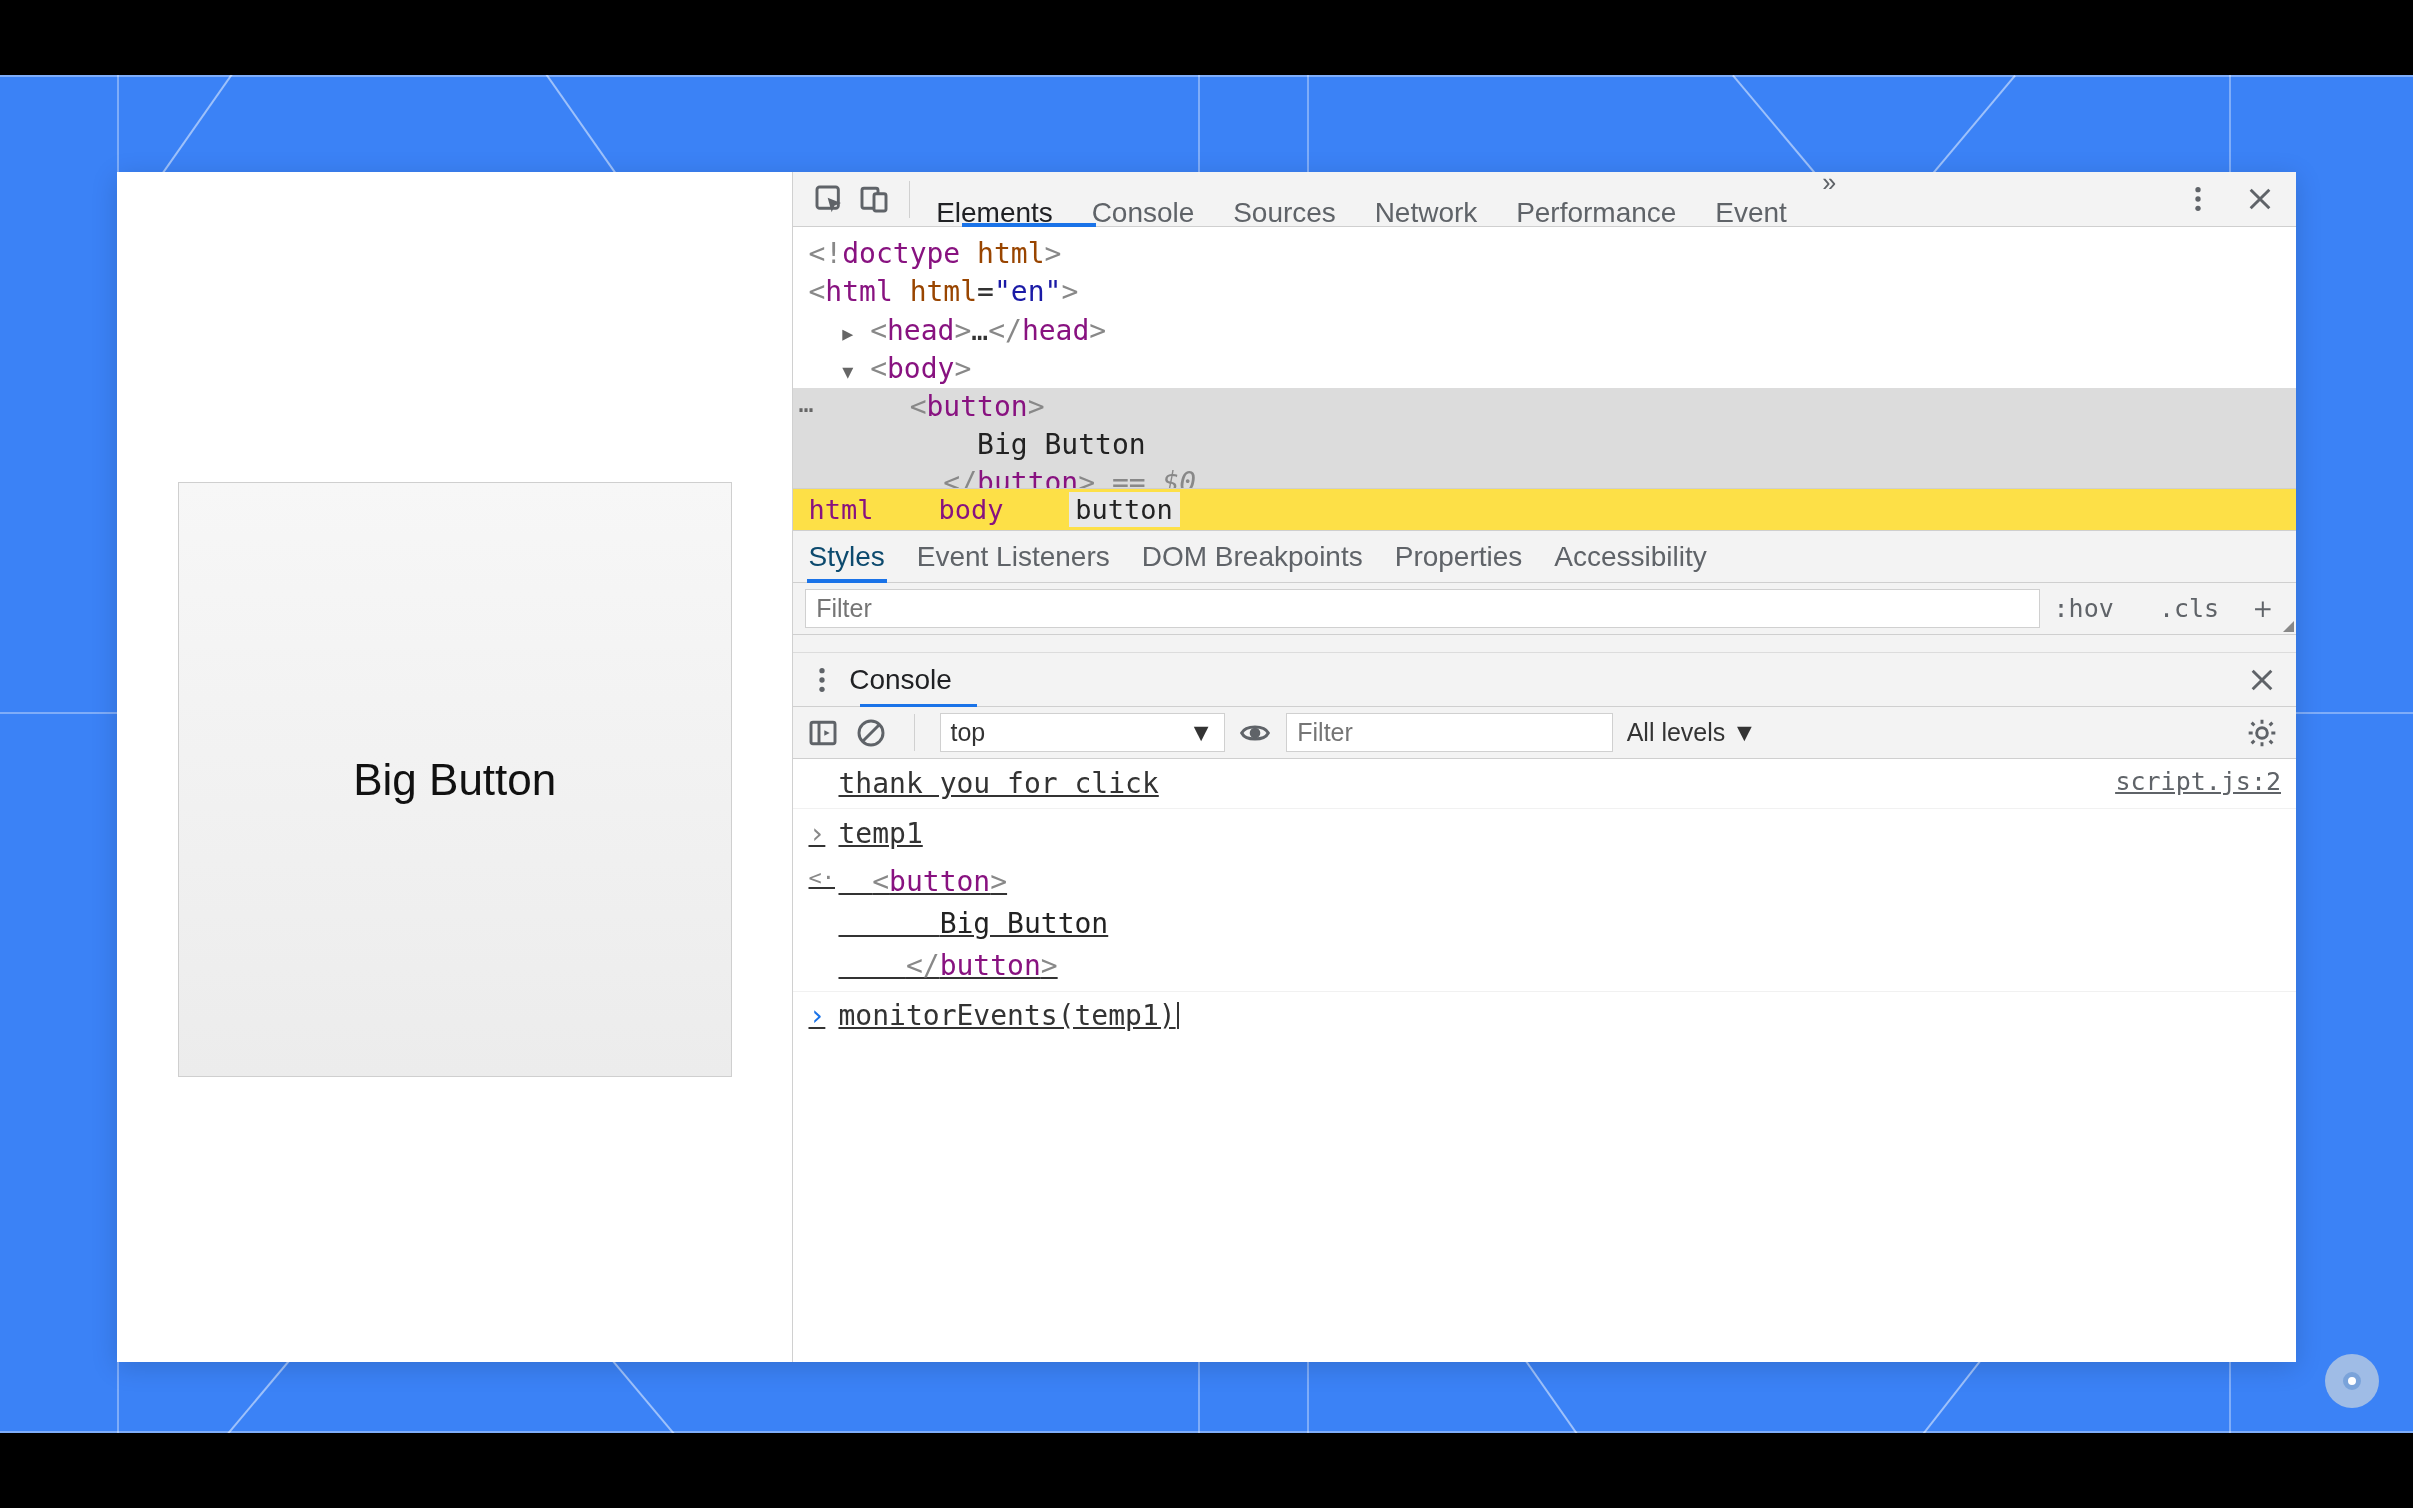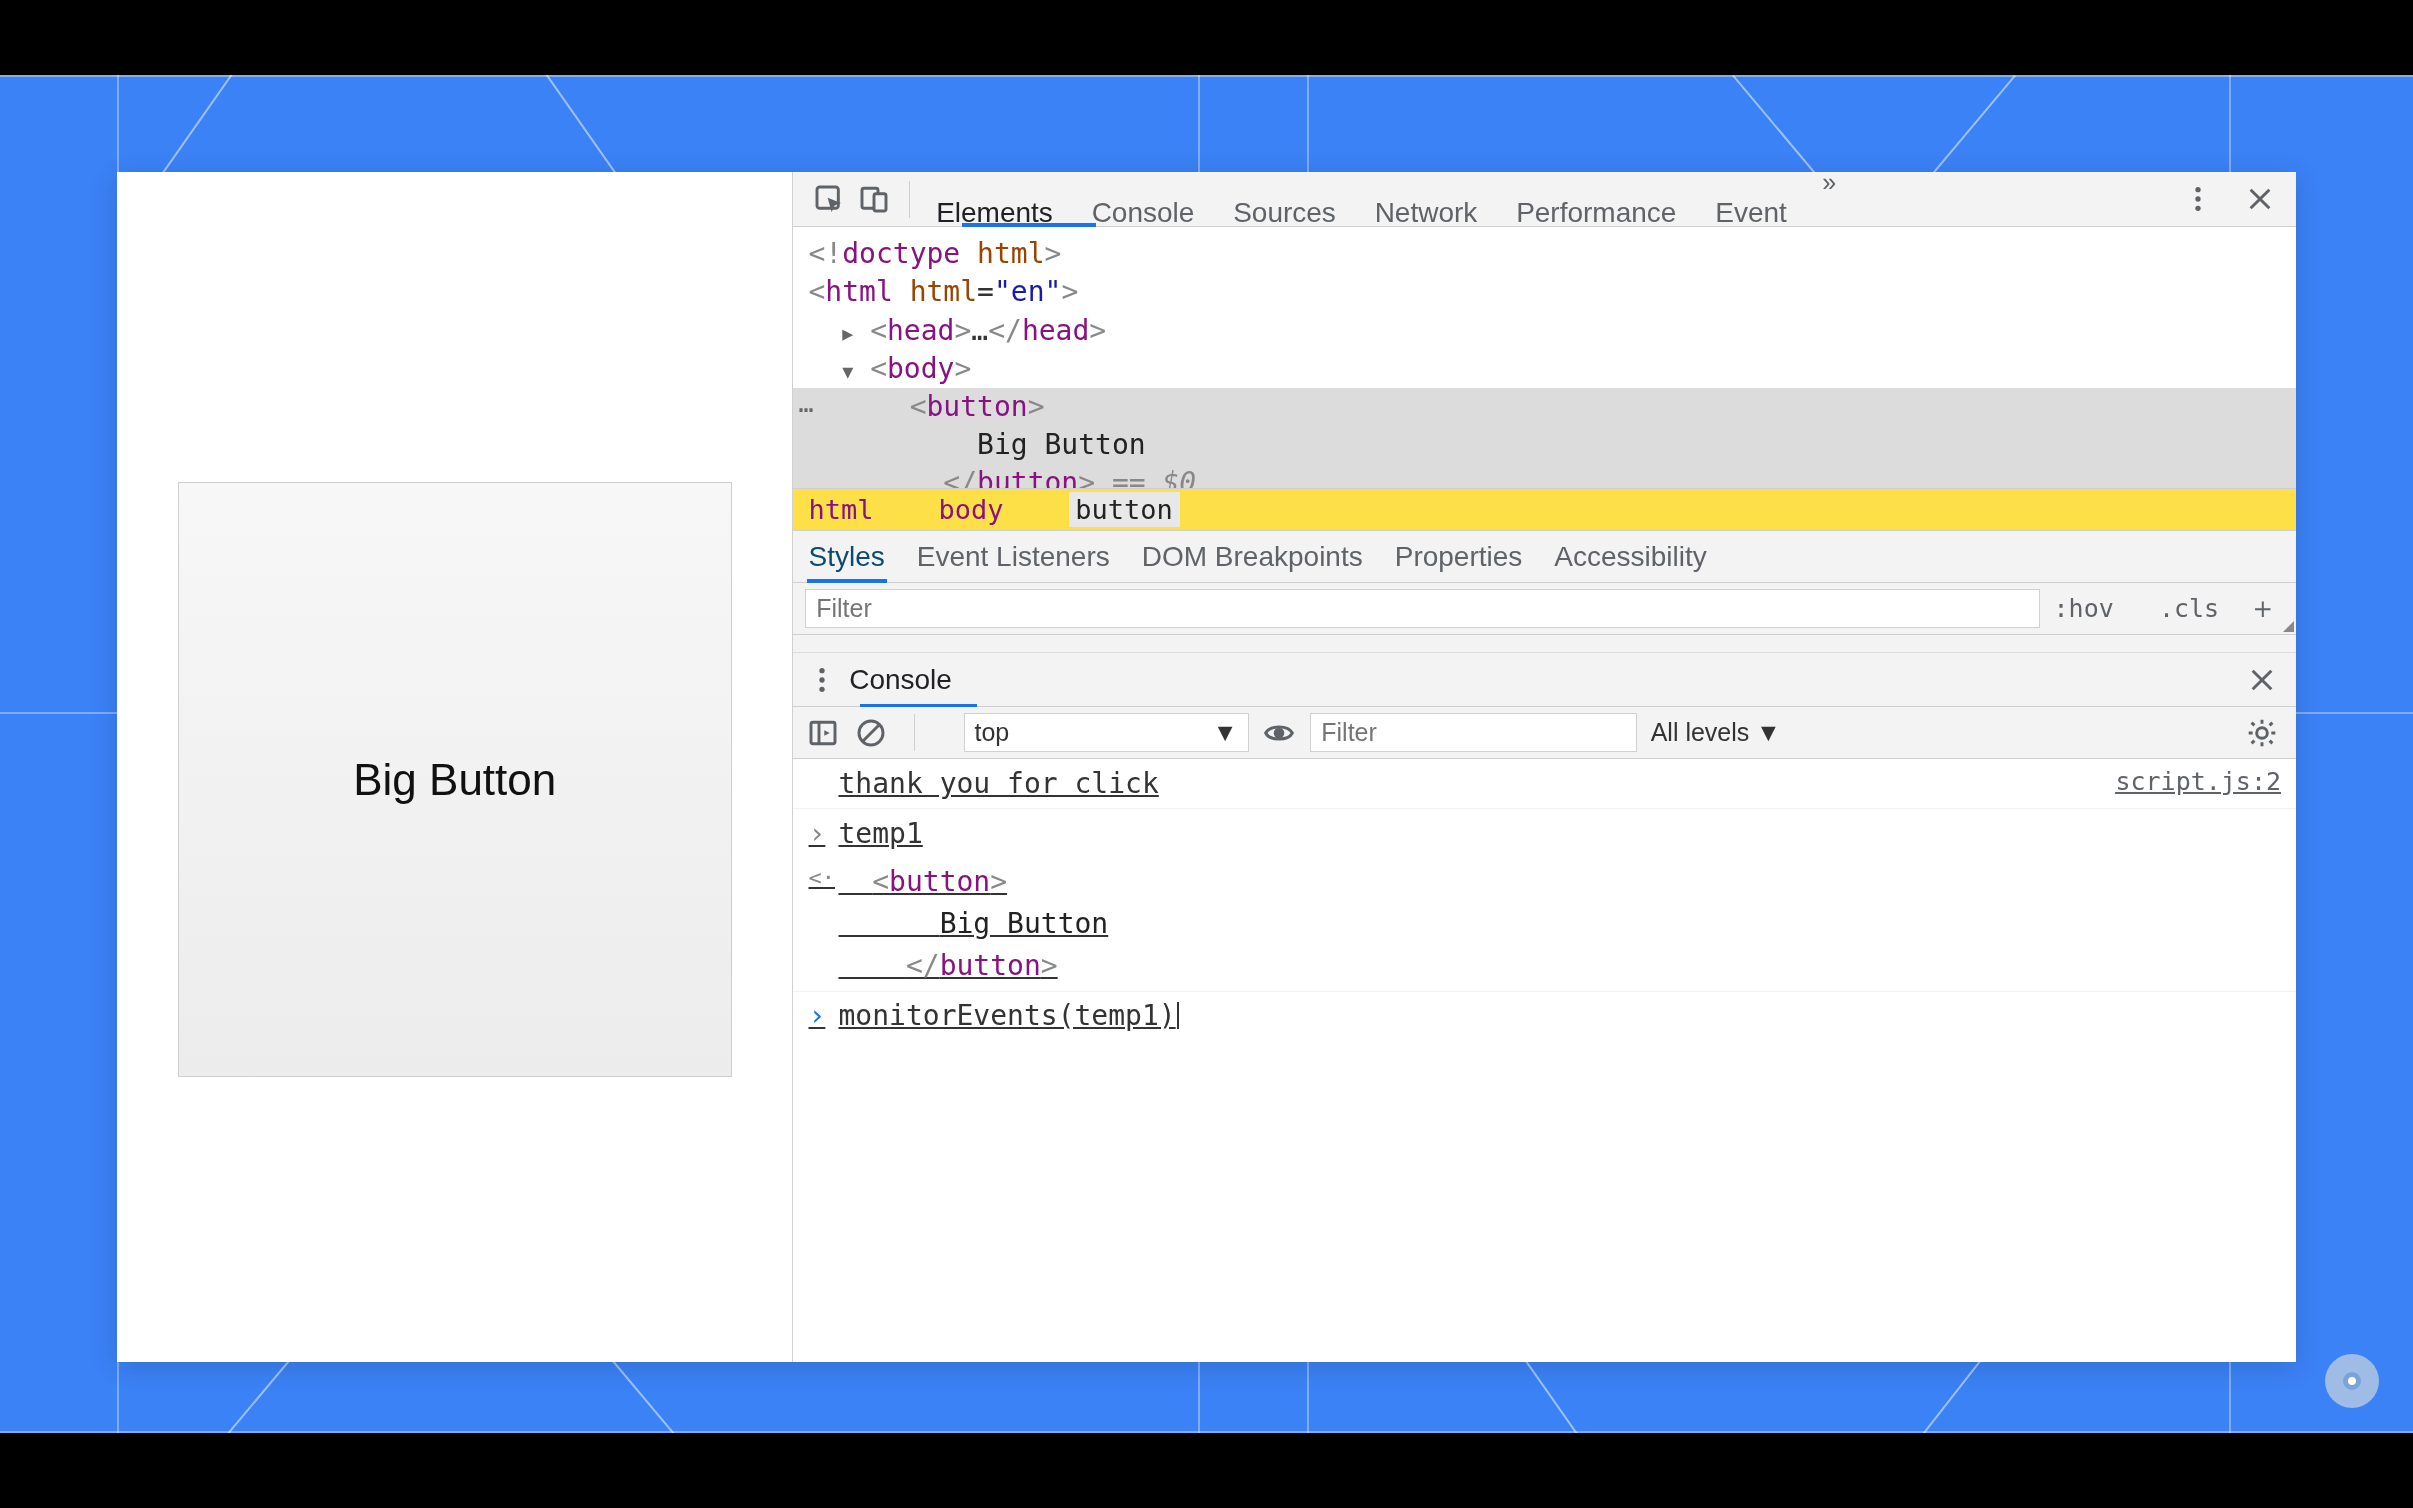--- a/index.html
+++ b/index.html
@@ -289,21 +289,20 @@
   width: 285px;
   height: 39px;
   background: #fff;
   border: 0.8px solid #d0d0d0;
   padding: 0 10px;
   font-size: 25px;
   color: #333;
   display: flex;
   align-items: center;
   justify-content: space-between;
-  margin-left: 24px;
 }
 .console-filter {
   width: 327px;
   height: 39px;
   background: #fff;
   border: 0.8px solid #d0d0d0;
   padding: 0 10px;
   font-size: 25px;
   color: #888;
 }

